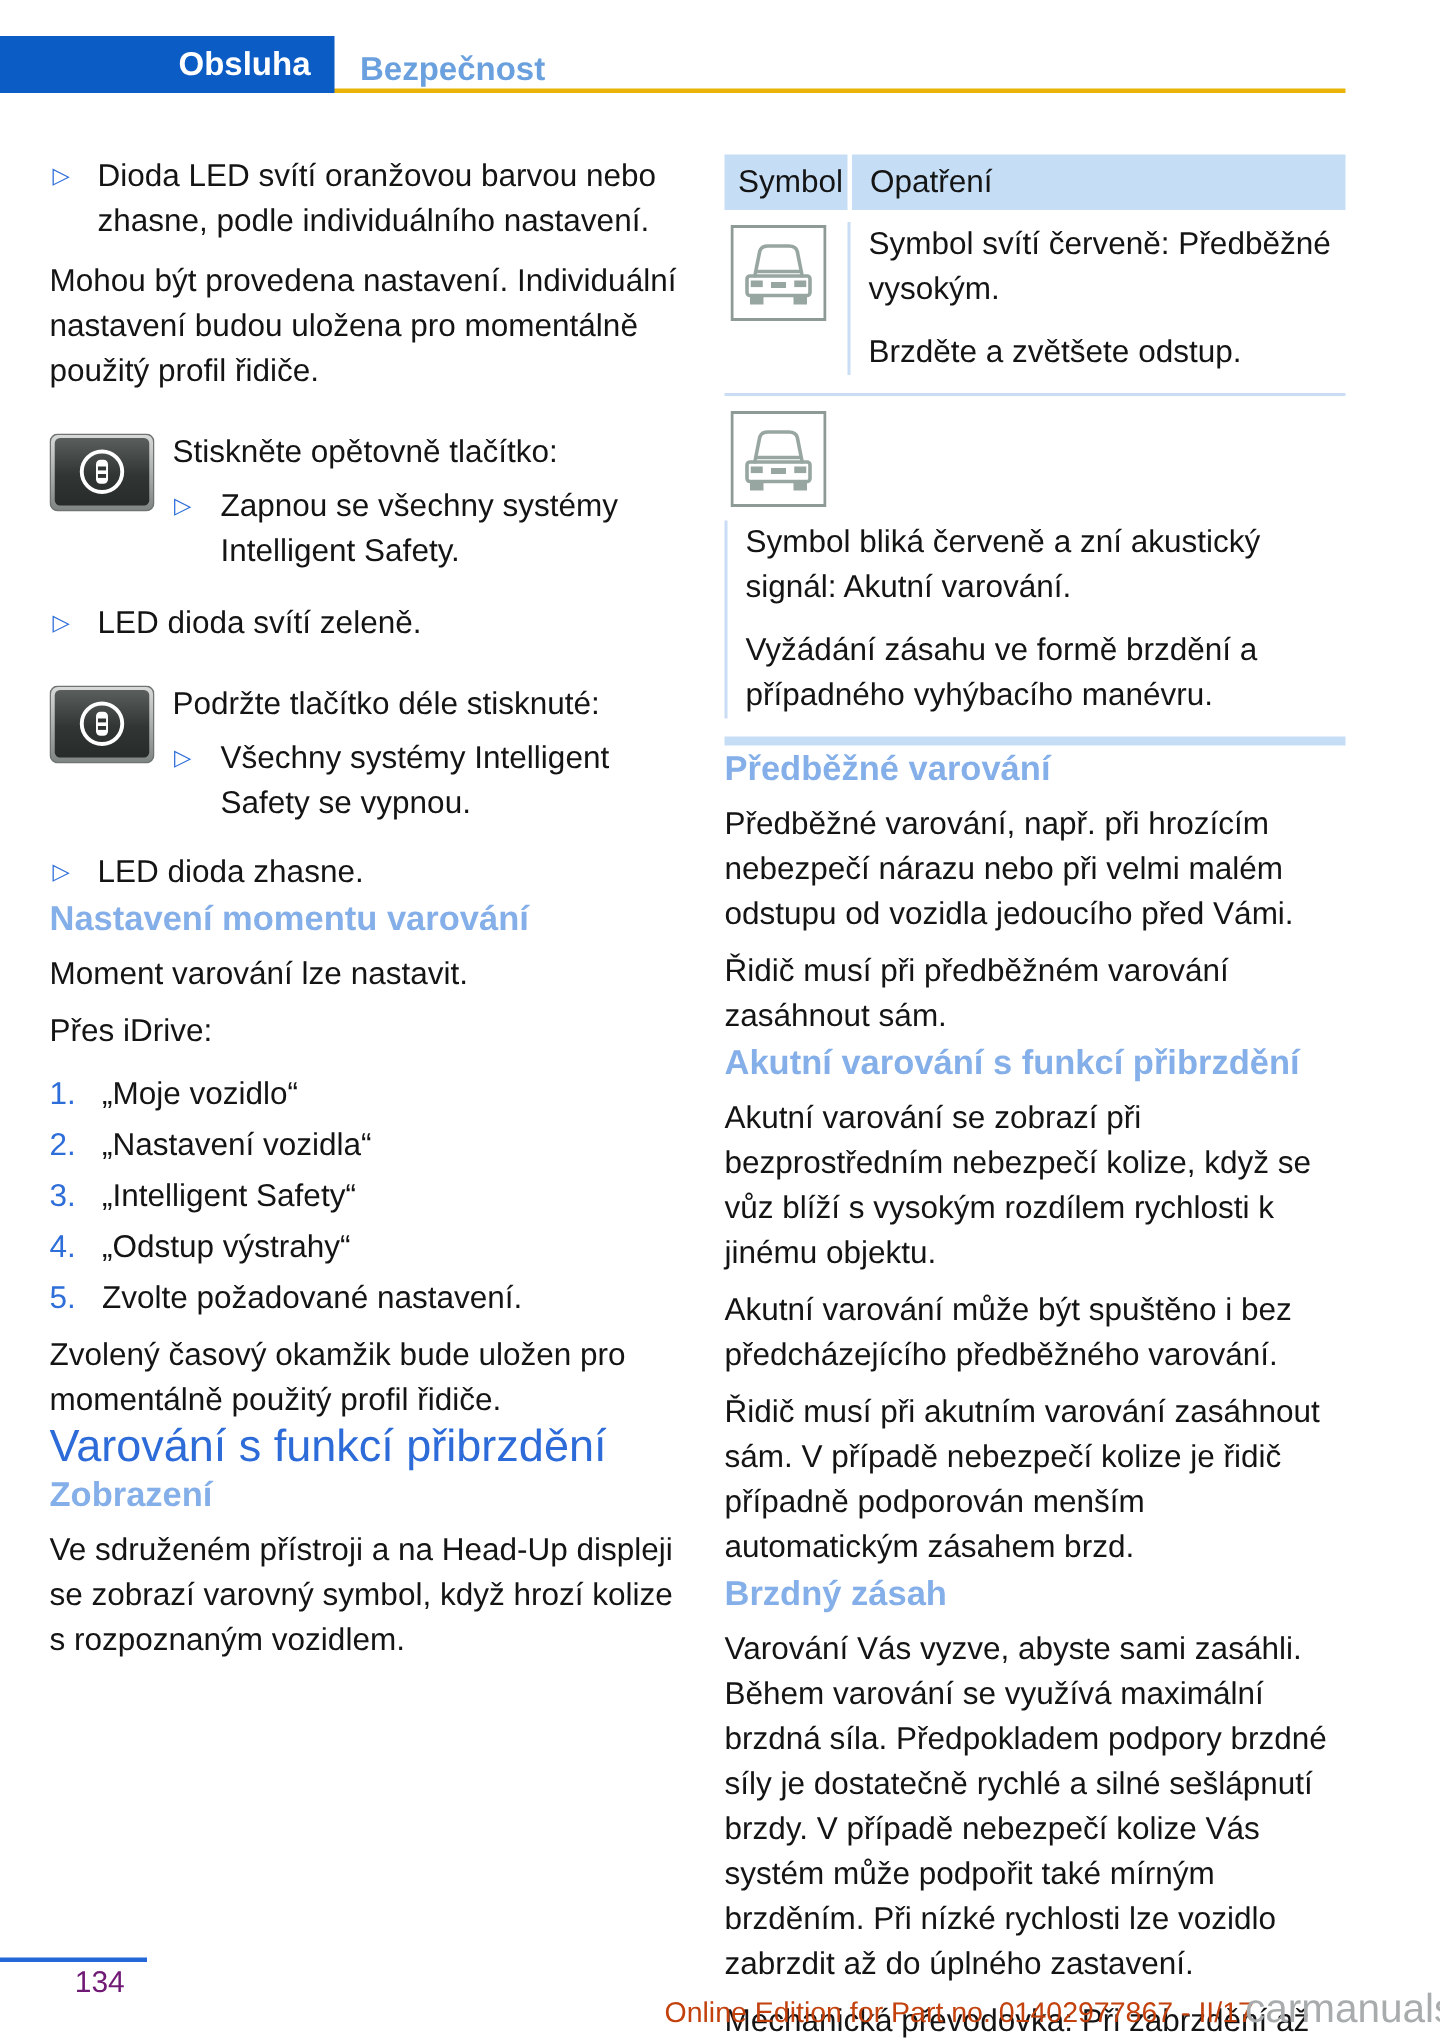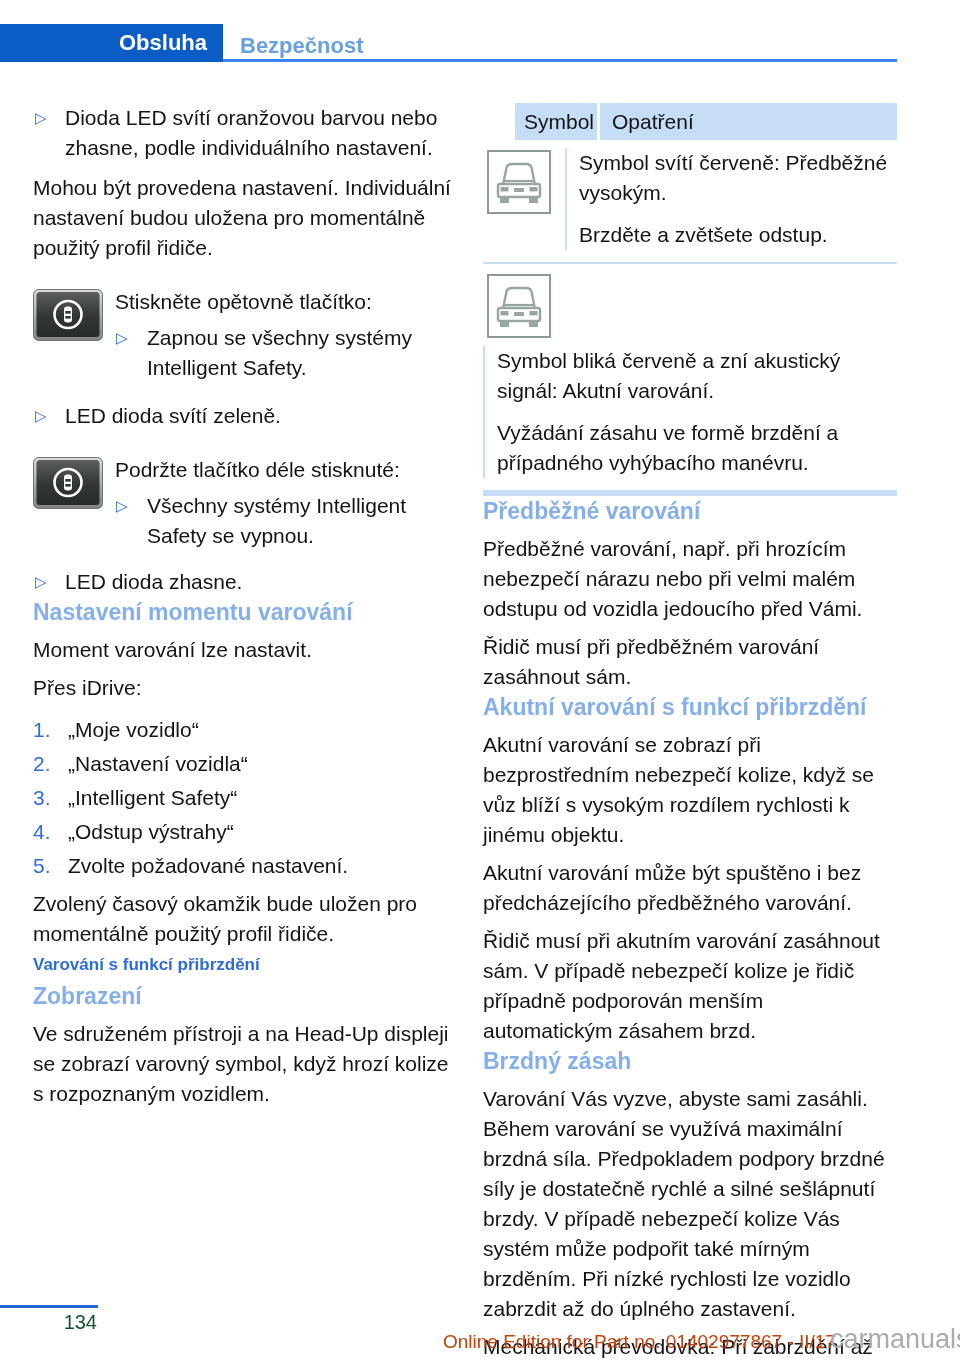--- a/index.html
+++ b/index.html
@@ -4,21 +4,21 @@
 <style>
   html,body { margin:0; padding:0; background:#ffffff; }
   .page {
     position:relative; width:960px; height:1362px; background:#ffffff;
     font-family:"Liberation Sans","DejaVu Sans",sans-serif; color:#141414;
     overflow:hidden;
   }
 
   
   .header { position:absolute; left:0; top:24px; width:897px; height:38px;
-            border-bottom:3px solid #3b82f6; box-sizing:border-box; }
+            border-bottom:3px solid #eab308; box-sizing:border-box; }
   .tab-active { position:absolute; left:0; top:0; width:223px; height:38px;
             background:#0c5cc5; color:#ffffff; font-weight:bold; font-size:22px;
             display:flex; align-items:center; justify-content:flex-end;
             padding-right:16px; box-sizing:border-box; }
   .tab-inactive { position:absolute; left:240px; top:0; height:35px;
             display:flex; align-items:flex-end; color:#6ba0de; font-weight:bold; font-size:22px; }
 
   
   .col-left  { position:absolute; left:33px;  top:103px; width:425px; font-size:21px; line-height:30px; }
   .col-right { position:absolute; left:483px; top:103px; width:414px; font-size:21px; line-height:30px; }
@@ -27,45 +27,45 @@
   .bullet { position:relative; padding-left:32px; }
   .marker { position:absolute; left:2px; top:0; color:#2e6ed9; font-size:15px; line-height:30px; }
   .mt8{margin-top:8px;} .mt10{margin-top:10px;} .mt16{margin-top:16px;}
   .mt18{margin-top:18px;} .mt22{margin-top:22px;} .mt24{margin-top:24px;} .mt36{margin-top:36px;} .mt38{margin-top:38px;}
 
   .btn-block { position:relative; padding-left:82px; min-height:64px; }
   .btn-icon { position:absolute; left:0; top:2px; width:70px; height:52px; }
   .sub-bullet { position:relative; padding-left:32px; margin-top:6px; }
   .sub-bullet .marker { left:1px; }
 
-  h2.h-dark  { color:#2d6cd8; font-size:17px; line-height:32px; font-weight:bold; margin:0; }
+  h2.h-dark  { color:#2d6cd8; font-size:30px; line-height:32px; font-weight:normal; margin:0; }
   h3.h-light { color:#85afe9; font-size:23px; line-height:30px; font-weight:bold; margin:0; }
 
   .steps { margin-top:12px; }
   .step { position:relative; padding-left:35px; margin-bottom:4px; }
   .step-num { position:absolute; left:0; top:0; color:#2e6ed9; }
 
   
   .sym-table { width:414px; }
   .sym-head { display:flex; }
   .sym-head .hc1 { width:82px; background:#c6ddf6; height:37px; display:flex; align-items:center;
-                   padding-left:9px; box-sizing:border-box;margin-left:32px; }
+                   padding-left:9px; box-sizing:border-box; }
   .sym-head .hc2 { flex:1; background:#c6ddf6; height:37px; display:flex; align-items:center;
                    padding-left:12px; margin-left:3px; }
   .sym-row { display:flex; padding:8px 0 12px 0; }
   .sym-row + .sym-row { border-top:2px solid #c9def5;flex-direction:column; }
   .sym-c1 { width:82px; box-sizing:border-box; padding-left:4px; padding-top:2px; }
   .sym-c2 { flex:1; border-left:2px solid #c9def5; padding-left:12px; }
   .sym-c2 p + p { margin-top:12px; }
   .car-box { width:64px; height:64px; }
   .sym-bottom { height:6px; background:#c6ddf6; margin-top:0px; }
 
   
   .footer-line { position:absolute; left:0; top:1305px; width:98px; height:3px; background:#2468d8; }
-  .page-num { position:absolute; left:0; top:1311px; width:97px; text-align:right; font-size:20px; color:#14532d; }
+  .page-num { position:absolute; left:18px; top:1311px; width:97px; text-align:center; font-size:20px; color:#701a75; }
   .footer-text { position:absolute; left:443px; top:1324px; display:flex; align-items:baseline; white-space:nowrap; }
   .edition { font-size:19px; color:#c2410c; }
   .watermark { font-size:27px; color:#a9acac; margin-left:-6px; }
 </style>
 </head>
 <body>
 
 <svg width="0" height="0" style="position:absolute">
   <defs>
     <linearGradient id="bez" x1="0" y1="0" x2="0" y2="1">

